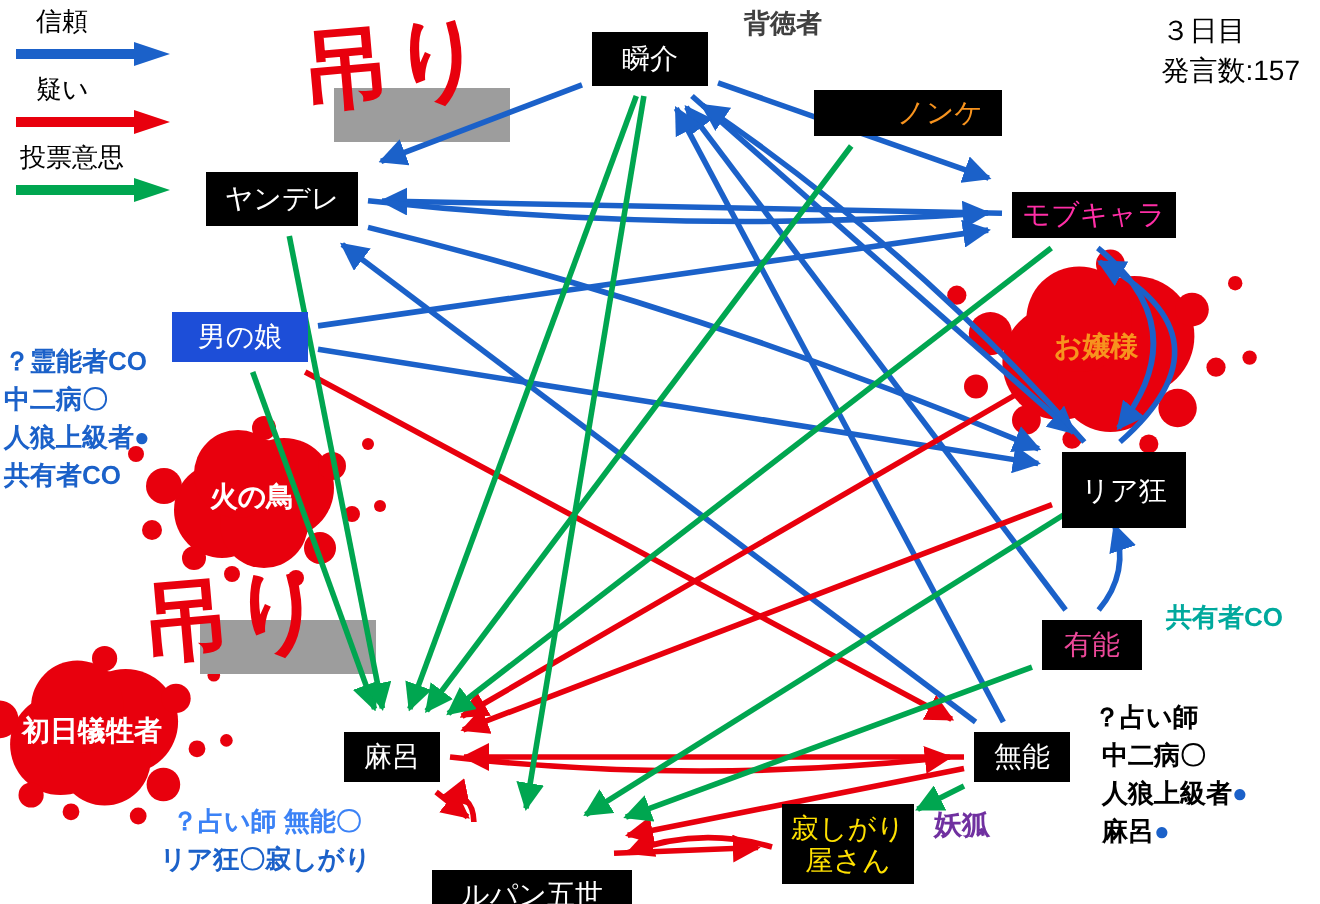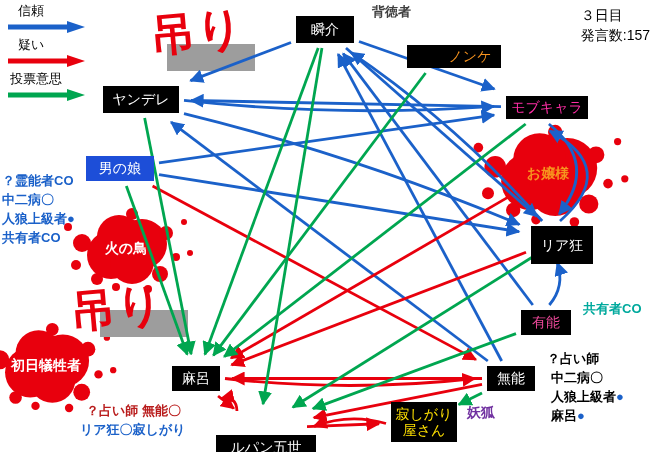--- a/index.html
+++ b/index.html
@@ -191,17 +191,17 @@
     <div class="annotation" style="left: 372px; top: 3px;"><span style="color: #404040;">背徳者</span></div>
     <div class="annotation" style="left: 2px; top: 172px;"><span style="color: rgb(27, 97, 201);">？霊能者CO</span></div>
     <div class="annotation" style="left: 2px; top: 191px;"><span style="color: rgb(27, 97, 201);">中二病〇</span></div>
     <div class="annotation" style="left: 2px; top: 210px;"><span style="color: rgb(27, 97, 201);">人狼上級者●</span></div>
     <div class="annotation" style="left: 2px; top: 229px;"><span style="color: rgb(27, 97, 201);">共有者CO</span></div>
     <div class="annotation" style="left: 583px; top: 300px;"><span style="color: rgb(0, 169, 157);">共有者CO</span></div>
     <div class="annotation" style="left: 547px; top: 350px;"><span style="color: rgb(0, 0, 0);">？占い師</span></div>
     <div class="annotation" style="left: 551px; top: 369px;"><span style="color: rgb(0, 0, 0);">中二病〇</span></div>
     <div class="annotation" style="left: 551px; top: 388px;"><span style="color: rgb(0, 0, 0);">人狼上級者</span><span style="color: rgb(27, 97, 201);">●</span></div>
     <div class="annotation" style="left: 551px; top: 407px;"><span style="color: rgb(0, 0, 0);">麻呂</span><span style="color: rgb(27, 97, 201);">●</span></div>
-    <div class="annotation" style="left: 86px; top: 402px;"><span style="color: #b91c1c;">？占い師 無能〇</span></div>
+    <div class="annotation" style="left: 86px; top: 402px;"><span style="color: #3b82f6;">？占い師 無能〇</span></div>
     <div class="annotation" style="left: 80px; top: 421px;"><span style="color: rgb(27, 97, 201);">リア狂〇寂しがり</span></div>
     <div class="hang" style="left: 150px; top: 8px; color: rgb(232, 0, 13); transform: rotate(-5deg);">吊り</div>
     <div class="hang" style="left: 70px; top: 284px; color: rgb(232, 0, 13); transform: rotate(-5deg);">吊り</div>
   </div>
 
 </body></html>

